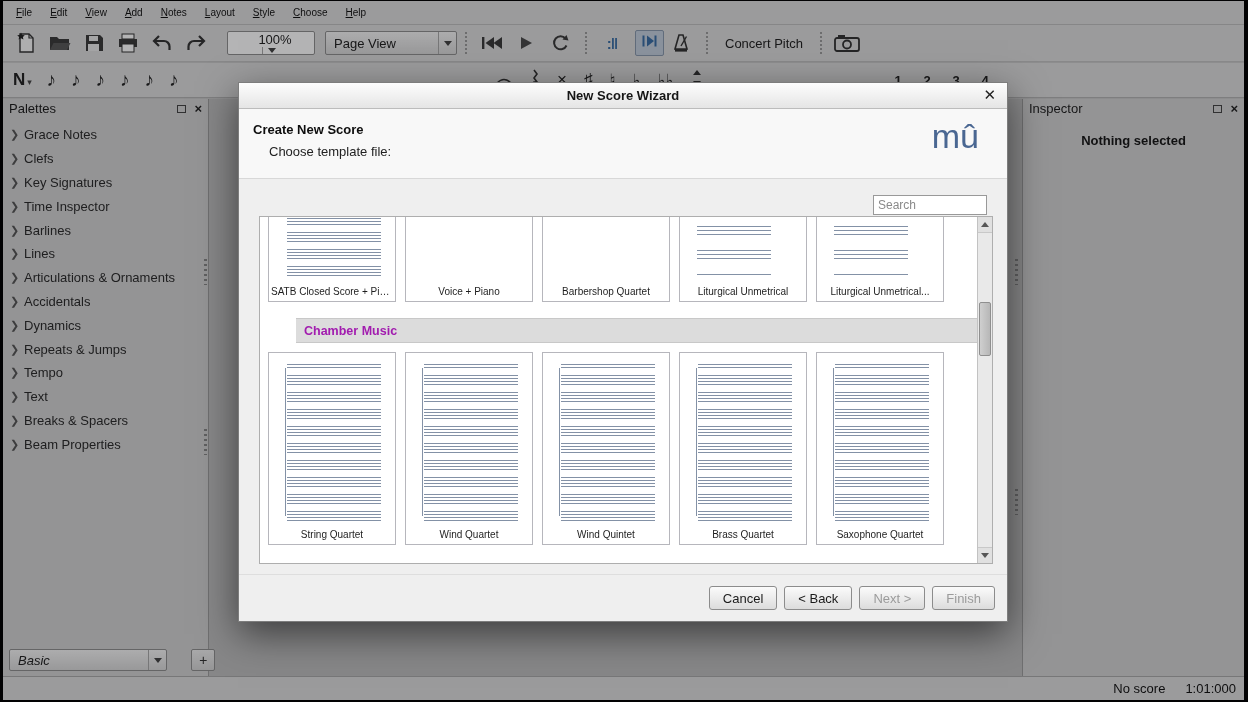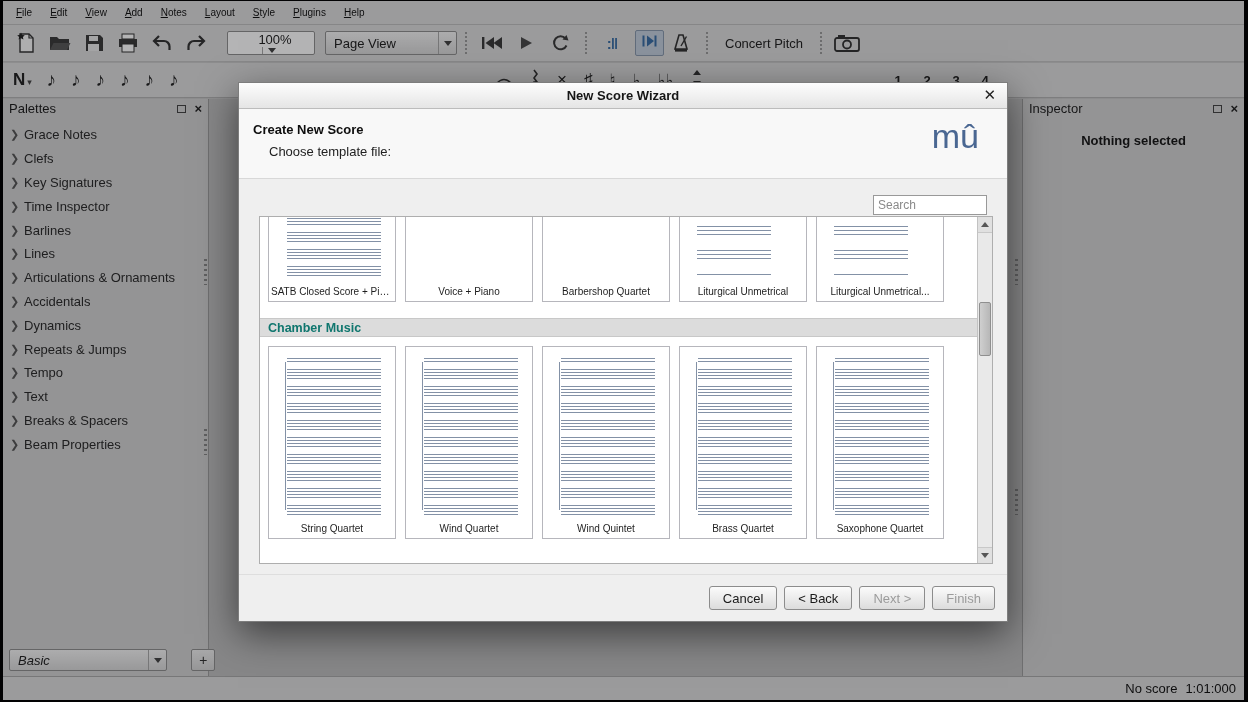--- a/index.html
+++ b/index.html
@@ -50,21 +50,21 @@
   .pal-arrow { width:14px; font-size:11px; color:#555; }
   .pal-footer { position:absolute; left:6px; bottom:5px; display:flex; gap:24px; align-items:center;font-style:italic; }
   .pal-combo { width:158px; height:22px; }
   .plus-btn { width:24px; height:22px; border:1px solid #8f8f8f; border-radius:2px; background:linear-gradient(#efefef,#d4d4d4); display:flex; align-items:center; justify-content:center; font-size:14px; color:#333; }
   .canvas { position:absolute; left:206px; right:222px; top:98px; bottom:24px; background:#bfbfbf; }
   .nothing { margin-top:15px; text-align:center; font-weight:bold; font-size:13px; color:#161616; }
   .grip { position:absolute; width:3px; height:26px; background:repeating-linear-gradient(to bottom,#878787 0 2px,transparent 2px 5px); }
 
   
   .statusbar { position:absolute; left:0; right:0; bottom:0; height:24px; background:#dcdcdc; border-top:1px solid #a8a8a8; display:flex; align-items:center; justify-content:flex-end; font-size:13px; color:#111; }
-  .statusbar .score-status { margin-right:8px; }
+  .statusbar .score-status { margin-right:20px; }
   .statusbar .pos { margin-right:8px; }
 
   
   .dim { position:absolute; inset:0; background:rgba(8,8,10,0.30); z-index:40; }
 
   
   .dialog { position:absolute; left:238px; top:82px; width:770px; height:540px; background:#efefef; border:1px solid #7d7d7d; box-shadow:0 12px 36px rgba(0,0,0,0.55); z-index:50; }
   .titlebar { height:26px; background:linear-gradient(#fdfdfd,#e5e5e5); border-bottom:1px solid #bcbcbc; display:flex; align-items:center; justify-content:center; position:relative; font-size:13px; font-weight:bold; color:#161616; }
   .dlg-close { position:absolute; right:11px; top:4px; font-size:15px; font-weight:bold; color:#222; line-height:1; }
   .dlg-head { height:70px; background:#f8f8f8; border-bottom:1px solid #d8d8d8; padding:13px 0 0 14px; }
@@ -81,21 +81,21 @@
   .row2 { margin-top:9px; }
   .card { width:128px; background:#fff; border:1px solid #b6b6bc; display:flex; flex-direction:column; }
   .row1 .card { height:178px; }
   .row2 .card { height:193px; }
   .thumb { flex:1; margin:5px 5px 2px 5px; position:relative; }
   .pat-dense { background-image:repeating-linear-gradient(to bottom,#8391a6 0 1px,transparent 1px 3px,#8391a6 3px 4px,transparent 4px 6px,#8391a6 6px 7px,transparent 7px 9px,#8391a6 9px 10px,transparent 10px 17px); background-clip:content-box; padding:5px 9px 5px 13px; }
   .row2 .pat-dense::before { content:""; position:absolute; left:11px; top:10px; bottom:10px; width:1px; background:#8391a6; }
   .pat-sparse { background-image:repeating-linear-gradient(to bottom,#8391a6 0 1px,transparent 1px 4px,#8391a6 4px 5px,transparent 5px 8px,#8391a6 8px 9px,transparent 9px 24px); background-clip:content-box; padding:6px 30px 6px 12px; }
   .pat-none { background:none; }
   .card-label { height:16px; font-size:10px; color:#1e1e1e; text-align:center; line-height:14px; white-space:nowrap; overflow:hidden; text-overflow:ellipsis; padding:0 2px; }
-  .band { height:19px; background:#dcdcdc; border-top:1px solid #c8c8c8; border-bottom:1px solid #c8c8c8; font-size:12.5px; font-weight:bold; color:#0f766e; display:flex; align-items:center; padding-left:8px; margin-top:16px; }
+  .band { height:25px; background:#dcdcdc; border-top:1px solid #c8c8c8; border-bottom:1px solid #c8c8c8; font-size:12.5px; font-weight:bold; color:#a21caf; display:flex; align-items:center; padding-left:8px; margin-top:16px;margin-left:36px; }
 
   .vscroll { width:15px; background:#e9e9e9; border-left:1px solid #c2c2c2; position:relative; }
   .sbtn { position:absolute; left:0; right:0; height:16px; background:#e0e0e0; display:flex; align-items:center; justify-content:center; }
   .sbtn.up { top:0; border-bottom:1px solid #c8c8c8; }
   .sbtn.down { bottom:0; border-top:1px solid #c8c8c8; }
   .tri-up-s { width:0; height:0; border-left:4px solid transparent; border-right:4px solid transparent; border-bottom:5px solid #555; }
   .tri-down-s { width:0; height:0; border-left:4px solid transparent; border-right:4px solid transparent; border-top:5px solid #555; }
   .handle { position:absolute; left:1px; right:1px; top:85px; height:54px; background:linear-gradient(90deg,#cfcfcf,#b7b7b7); border:1px solid #8f8f8f; border-radius:2px; }
 
   .btn-sep { position:absolute; left:0; right:0; bottom:46px; border-top:1px solid #dedede; }
@@ -110,21 +110,21 @@
   <div class="screen">
 
     <div class="menubar">
       <span class="menu-item">File</span>
       <span class="menu-item">Edit</span>
       <span class="menu-item">View</span>
       <span class="menu-item">Add</span>
       <span class="menu-item">Notes</span>
       <span class="menu-item">Layout</span>
       <span class="menu-item">Style</span>
-      <span class="menu-item">Plugins</span>
+      <span class="menu-item">Choose</span>
       <span class="menu-item">Help</span>
     </div>
 
     <div class="toolbar1">
       <span class="tbtn">
           <span>
             <svg width="22" height="24" viewBox="0 0 22 24">
               <path d="M5 3 h9 l4 4 v14 h-13 z" fill="#f6f6f6" stroke="#333" stroke-width="1.4"></path>
               <path d="M14 3 v4 h4" fill="none" stroke="#333" stroke-width="1.2"></path>
               <path d="M6 1.5 l1.2 2.4 2.6 .3 -1.9 1.8 .5 2.6 L6 7.3 3.6 8.6 l.5 -2.6 L2.2 4.2 l2.6 -.3 z" fill="#222"></path>

